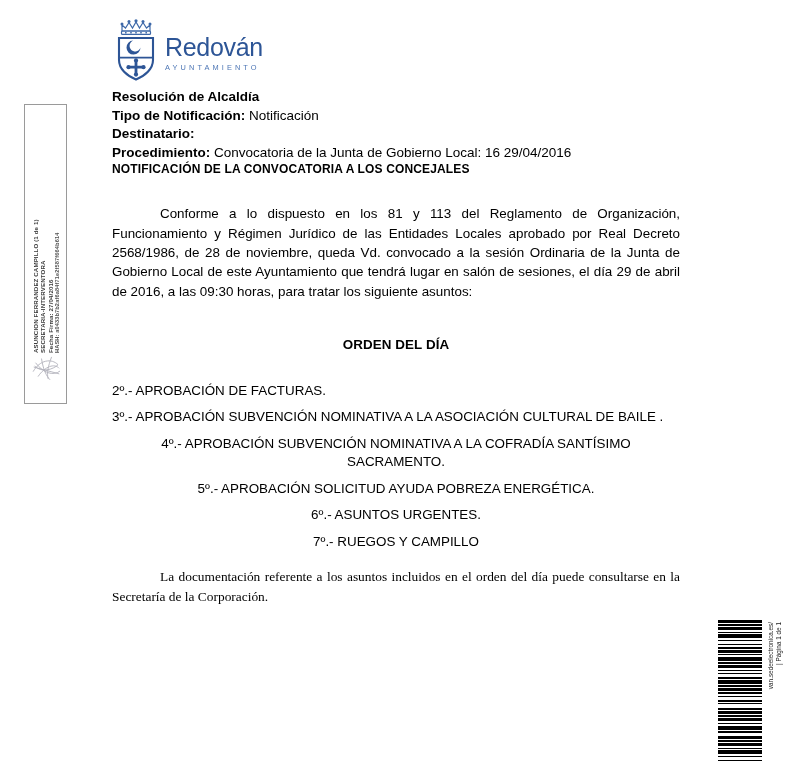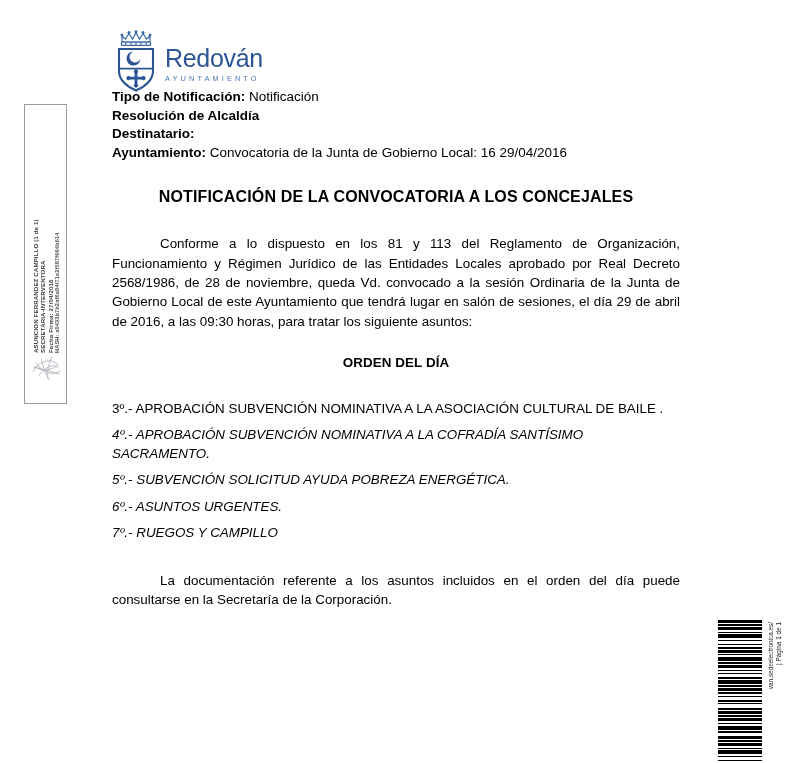--- a/index.html
+++ b/index.html
@@ -62,21 +62,21 @@
     bottom: 18px;
     width: 33px;
     height: 34px;
     opacity: 0.42;
   }
 
   
   #logo-block {
     position: absolute;
     left: 110px;
-    top: 23px;
+    top: 12px;
     width: 200px;
     height: 72px;
     display: flex;
     align-items: center;
   }
   #logo-mark { width: 52px; height: 68px; flex: none; }
   #logo-words {
     margin-left: 3px;
     display: flex;
     flex-direction: column;
@@ -106,55 +106,54 @@
     width: 568px;
   }
   .field-line {
     font-size: 13.5px;
     line-height: 18.6px;
     white-space: nowrap;
   }
   .field-line b { font-weight: bold; }
 
   #main-title {
-    text-align: center;
+    text-align: left;
     font-weight: bold;
-    font-size: 16px;
-    margin-top: 26px;
+    font-size: 12px;
     letter-spacing: 0.15px;
   }
 
   .para {
     font-size: 13.4px;
     line-height: 19.3px;
     text-align: justify;
     text-justify: inter-word;
   }
   .para.indent { text-indent: 48px; }
   #intro-para { margin-top: 28px; }
 
   #orden-title {
     text-align: center;
     font-weight: bold;
     font-size: 13.4px;
-    margin-top: 24px;
+    margin-top: 36px;
     letter-spacing: 0.1px;
   }
 
   #agenda { margin-top: 30px; }
   .agenda-item {
     font-size: 13.4px;
     line-height: 18.5px;
     margin-bottom: 8px;
     text-align: justify;
     text-justify: inter-word;
   }
-  .agenda-item.nojustify { text-align: left; font-style: italic; }
-
-  #closing-para { margin-top: 28px; }
+  .agenda-item.nojustify { text-align: center; }
+
+  #closing-para { margin-top: 16px; font-family: Liberation Serif, serif; }
 
   
   #barcode-block {
     position: absolute;
     left: 718px;
     top: 620px;
     width: 72px;
     height: 143px;
     display: flex;
     flex-direction: row;
@@ -257,49 +256,50 @@
   </svg>
   <div id="logo-words">
     <div id="logo-name">Redován</div>
     <div id="logo-sub">AYUNTAMIENTO</div>
   </div>
 </div>
 
 <div id="doc">
 
   <div class="field-line">
+    <b>Resolución de Alcaldía</b>
+  </div>
+
+  <div class="field-line">
     <b>Tipo de Notificación:</b>
     <span>Notificación</span>
-  </div>
-
-  <div class="field-line">
-    <b>Resolución de Alcaldía</b>
   </div>
 
 
   <div class="field-line">
     <b>Destinatario:</b>
     <span></span>
   </div>
 
   <div class="field-line">
-    <b>Ayuntamiento:</b>
+    <b>Procedimiento:</b>
     <span>Convocatoria de la Junta de Gobierno Local: 16 29/04/2016</span>
   </div>
 
   <div id="main-title">NOTIFICACIÓN DE LA CONVOCATORIA A LOS CONCEJALES</div>
 
   <div id="intro-para" class="para indent">Conforme a lo dispuesto en los 81 y 113 del Reglamento de Organización, Funcionamiento y Régimen Jurídico de las Entidades Locales aprobado por Real Decreto 2568/1986, de 28 de noviembre, queda Vd. convocado a la sesión Ordinaria de la Junta de Gobierno Local de este Ayuntamiento que tendrá lugar en salón de sesiones, el día 29 de abril de 2016, a las 09:30 horas, para tratar los siguiente asuntos:</div>
 
   <div id="orden-title">ORDEN DEL DÍA</div>
 
   <div id="agenda">
+    <div class="agenda-item">2º.- APROBACIÓN DE FACTURAS.</div>
     <div class="agenda-item">3º.- APROBACIÓN SUBVENCIÓN NOMINATIVA A LA ASOCIACIÓN CULTURAL DE BAILE .</div>
     <div class="agenda-item nojustify">4º.- APROBACIÓN SUBVENCIÓN NOMINATIVA A LA COFRADÍA SANTÍSIMO SACRAMENTO.</div>
-    <div class="agenda-item nojustify">5º.- SUBVENCIÓN SOLICITUD AYUDA POBREZA ENERGÉTICA.</div>
+    <div class="agenda-item nojustify">5º.- APROBACIÓN SOLICITUD AYUDA POBREZA ENERGÉTICA.</div>
     <div class="agenda-item nojustify">6º.- ASUNTOS URGENTES.</div>
     <div class="agenda-item nojustify">7º.- RUEGOS Y CAMPILLO</div>
   </div>
 
   <div id="closing-para" class="para indent">La documentación referente a los asuntos incluidos en el orden del día puede consultarse en la Secretaría de la Corporación.</div>
 </div>
 
 <div id="barcode-block">
   <div id="barcode-bars">
       <div class="bar" style="top: 0px; height: 3px;"></div>

